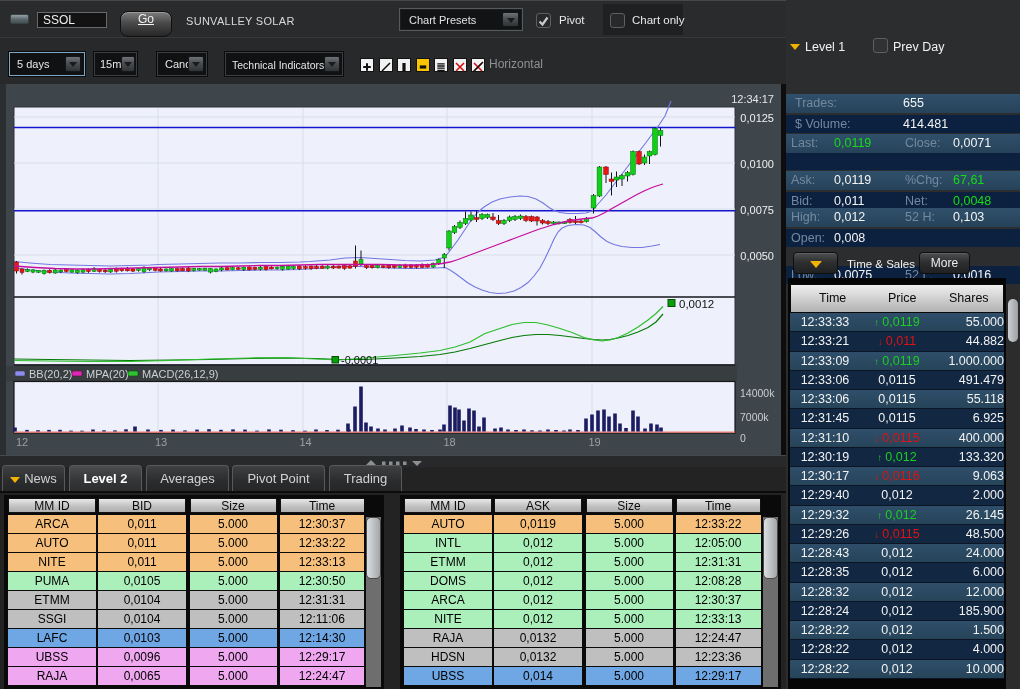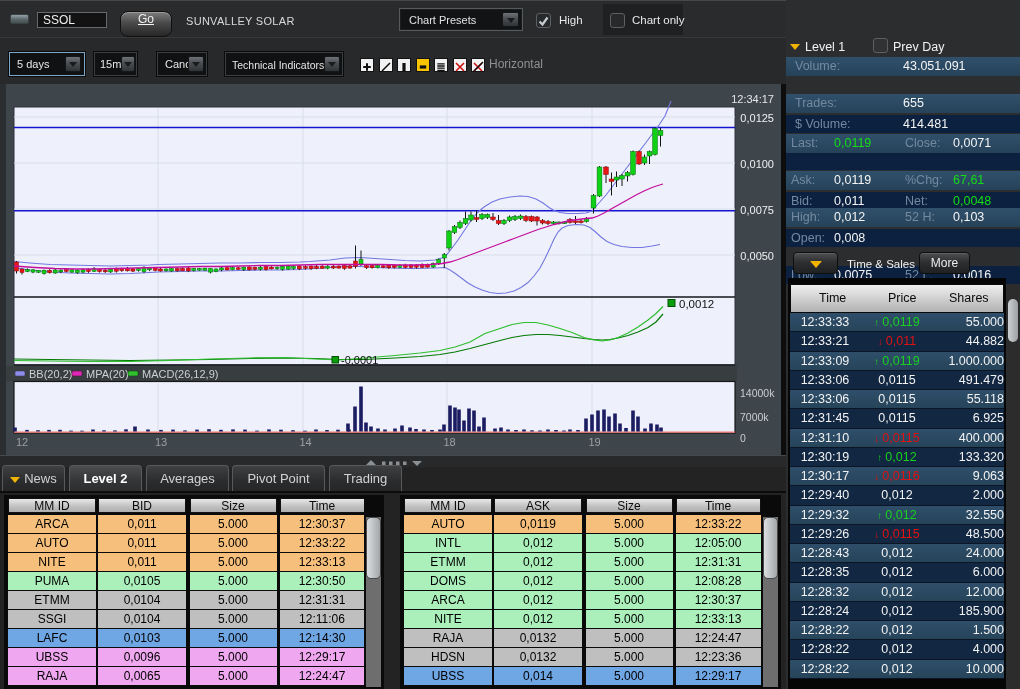--- a/index.html
+++ b/index.html
@@ -473,21 +473,21 @@
   <div id="gobtn">Go</div>
   <div id="symname">SUNVALLEY SOLAR</div>
   <div id="chartonly"></div>
   <div id="cpresets">
         <span>Chart Presets</span>
         <div class="dar" style="right:3px;top:3px;width:17px;height:15px"></div>
       </div>
   <div class="cb" style="left:536px;top:12px"><svg width="13" height="13" viewBox="0 0 13 13">
           <path d="M2.5 6.5 L5.5 9.5 L10.5 2.5" stroke="#c8cccf" stroke-width="2.2" fill="none"></path>
         </svg></div>
-  <div class="cklbl" style="left:559px;top:13px">High</div>
+  <div class="cklbl" style="left:559px;top:13px">Pivot</div>
   <div class="cb" style="left:610px;top:12px"></div>
   <div class="cklbl" style="left:632px;top:13px">Chart only</div>
 </div>
 
 <div id="tb2">
   <div class="dd" style="left:8px;width:78px;box-shadow:inset 0 0 0 1px #7fa8c8">
         <span>5 days</span>
         <div class="dar" style="right:4px;top:4px;width:16px;height:16px"></div>
       </div>
   <div class="dd" style="left:93px;width:45px">
@@ -681,24 +681,20 @@
       </div>
 </div>
 
 <div id="rpanel">
   <div id="l1head">
     <div class="ytri" style="position:absolute;left:4px;top:6px;border-left-width:5.5px;border-right-width:5.5px;border-top-width:6.5px"></div>
     <span style="position:absolute;left:19px;top:2px;color:#f2f2f2;font-size:12.5px">Level 1</span>
     <div class="cb" style="left:87px;top:0px;background:#303234"></div>
     <span style="position:absolute;left:107px;top:2px;color:#f2f2f2;font-size:12.5px">Prev Day</span>
   </div>
-  <div class="l1row lt" style="top:57px;height:18.5px">
-<span class="lab" style="left:9px">Volume:</span>
-<span class="val" style="left:117px">43.051.091</span>
-</div>
 <div class="l1row dk" style="top:75.5px;height:18.5px">
 <span class="lab" style="left:9px">$ Volume:</span>
 <span class="val" style="left:117px">414.481</span>
 </div>
 <div class="l1row lt" style="top:94px;height:18.5px">
 <span class="lab" style="left:9px">Trades:</span>
 <span class="val" style="left:117px">655</span>
 </div>
 <div class="l1row dk" style="top:112.5px;height:18.5px">
 </div>
@@ -793,21 +789,21 @@
           <span class="c3">9.063</span>
         </div>
 <div class="tsrow dk">
           <span class="c1">12:29:40</span>
           <span class="c2"><span>0,012</span></span>
           <span class="c3">2.000</span>
         </div>
 <div class="tsrow lt">
           <span class="c1">12:29:32</span>
           <span class="c2"><span class="arr" style="color:#19d020">↑</span><span style="color:#19d020">0,012</span></span>
-          <span class="c3">32.550</span>
+          <span class="c3">26.145</span>
         </div>
 <div class="tsrow dk">
           <span class="c1">12:29:26</span>
           <span class="c2"><span class="arr" style="color:#e01212">↓</span><span style="color:#e01212">0,0115</span></span>
           <span class="c3">48.500</span>
         </div>
 <div class="tsrow lt">
           <span class="c1">12:28:43</span>
           <span class="c2"><span>0,012</span></span>
           <span class="c3">24.000</span>

